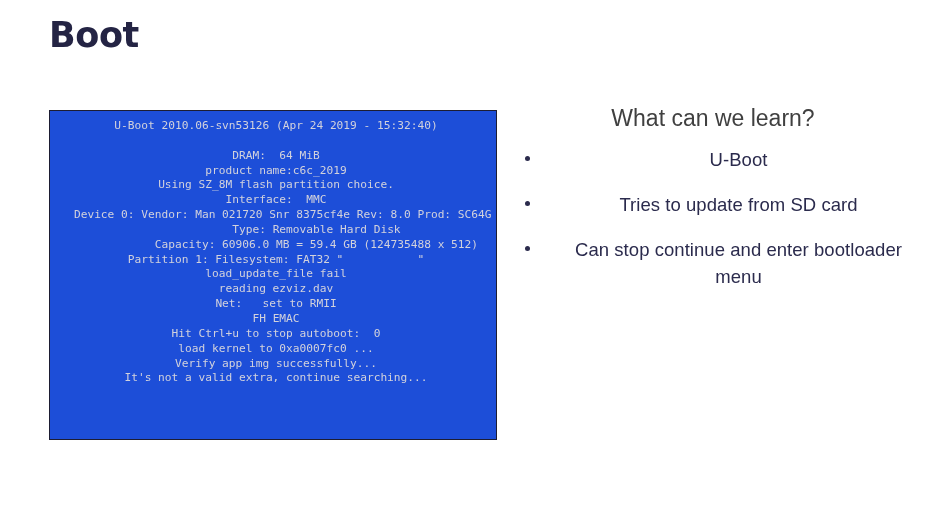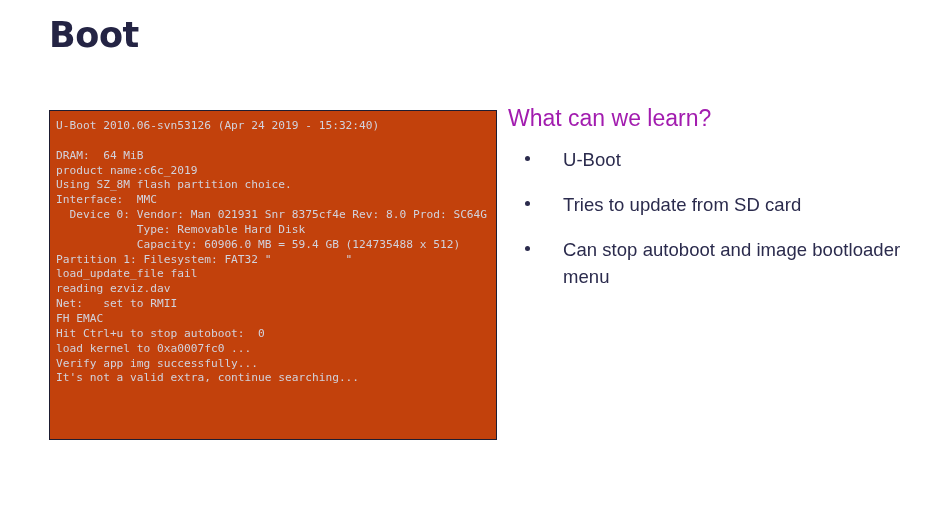--- a/index.html
+++ b/index.html
@@ -13,20 +13,21 @@
     font-family: "Liberation Sans", sans-serif;
     overflow: hidden;
     position: relative;
   }
 
   .slide {
     position: relative;
     width: 947px;
     height: 433px;
     background: #ffffff;
+    text-align: center;
   }
 
   
   .slide-title {
     position: absolute;
     left: 49px;
     top: 14px;
     font-size: 35px;
     font-weight: bold;
     color: #242444;
@@ -35,21 +36,21 @@
     font-family: "DejaVu Sans", sans-serif;
   }
 
   
   .terminal {
     position: absolute;
     left: 49px;
     top: 110px;
     width: 448px;
     height: 330px;
-    background: #c2410c;
+    background: #1d4ed8;
     box-sizing: border-box;
     padding: 8px 0 0 6px;
     overflow: hidden;
     border: 1px solid #1d1d32;
   }
   .terminal-line {
     font-family: "DejaVu Sans Mono", monospace;
     font-size: 11.2px;
     line-height: 14.85px;
     color: #d2d2dc;
@@ -62,21 +63,21 @@
 
   
   .right-col {
     position: absolute;
     left: 508px;
     top: 104px;
     width: 410px;
   }
   .right-heading {
     font-size: 23px;
-    color: #a21caf;
+    color: #404040;
     font-weight: normal;
     line-height: 1.25;
     margin: 0 0 14px 0;
     font-family: "Liberation Sans", sans-serif;
   }
   .bullet-list {
     list-style: none;
     margin: 4px;
     padding: 0;
   }
@@ -119,21 +120,21 @@
   <div class="slide-title">Boot</div>
 
   <div class="terminal">
     <div id="terminal-lines">
         <div class="terminal-line">U-Boot 2010.06-svn53126 (Apr 24 2019 - 15:32:40)</div>
         <div class="terminal-line blank">&nbsp;</div>
         <div class="terminal-line">DRAM:  64 MiB</div>
         <div class="terminal-line">product name:c6c_2019</div>
         <div class="terminal-line">Using SZ_8M flash partition choice.</div>
         <div class="terminal-line">Interface:  MMC</div>
-        <div class="terminal-line">  Device 0: Vendor: Man 021931 Snr 8375cf4e Rev: 8.0 Prod: SC64G</div>
+        <div class="terminal-line">  Device 0: Vendor: Man 021720 Snr 8375cf4e Rev: 8.0 Prod: SC64G</div>
         <div class="terminal-line">            Type: Removable Hard Disk</div>
         <div class="terminal-line">            Capacity: 60906.0 MB = 59.4 GB (124735488 x 512)</div>
         <div class="terminal-line">Partition 1: Filesystem: FAT32 "           "</div>
         <div class="terminal-line">load_update_file fail</div>
         <div class="terminal-line">reading ezviz.dav</div>
         <div class="terminal-line">Net:   set to RMII</div>
         <div class="terminal-line">FH EMAC</div>
         <div class="terminal-line">Hit Ctrl+u to stop autoboot:  0</div>
         <div class="terminal-line">load kernel to 0xa0007fc0 ...</div>
         <div class="terminal-line">Verify app img successfully...</div>
@@ -147,18 +148,18 @@
         <li class="bullet-item">
           <span class="bullet-dot"></span>
           <span class="bullet-text">U-Boot</span>
         </li>
         <li class="bullet-item">
           <span class="bullet-dot"></span>
           <span class="bullet-text">Tries to update from SD card</span>
         </li>
         <li class="bullet-item">
           <span class="bullet-dot"></span>
-          <span class="bullet-text">Can stop autoboot and image bootloader menu</span>
+          <span class="bullet-text">Can stop continue and enter bootloader menu</span>
         </li>
       </ul>
   </div>
 
 </div>
 
 </body></html>

